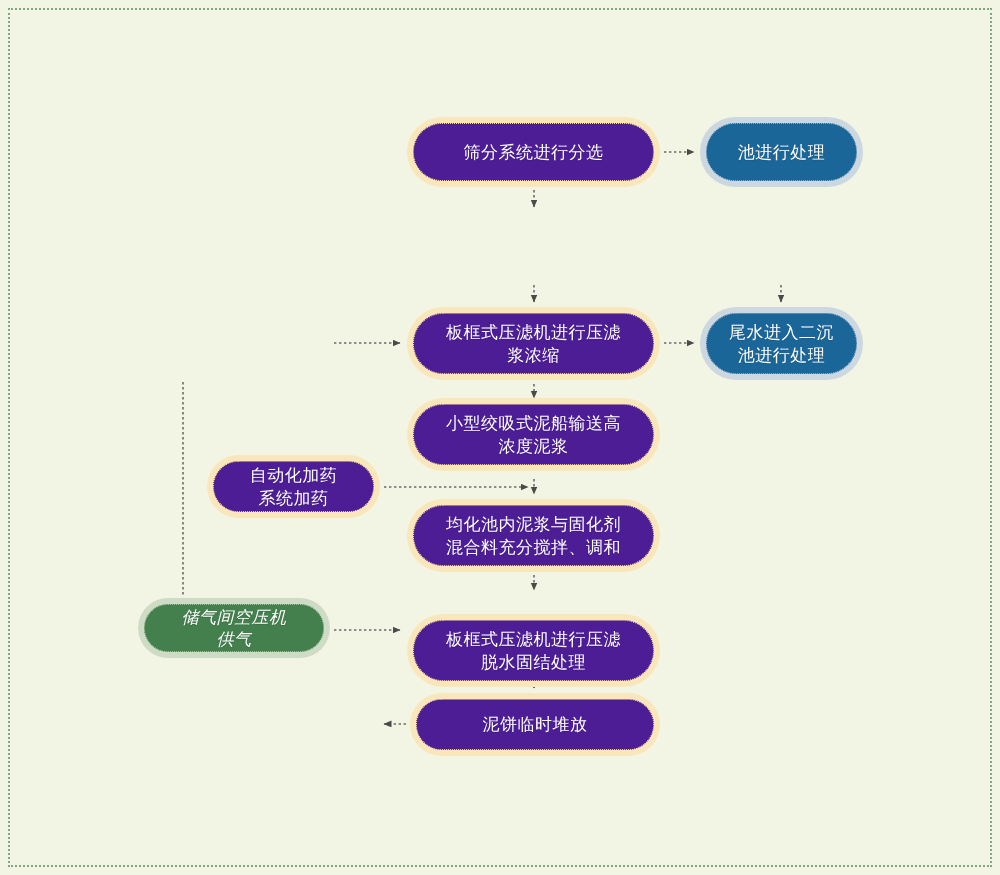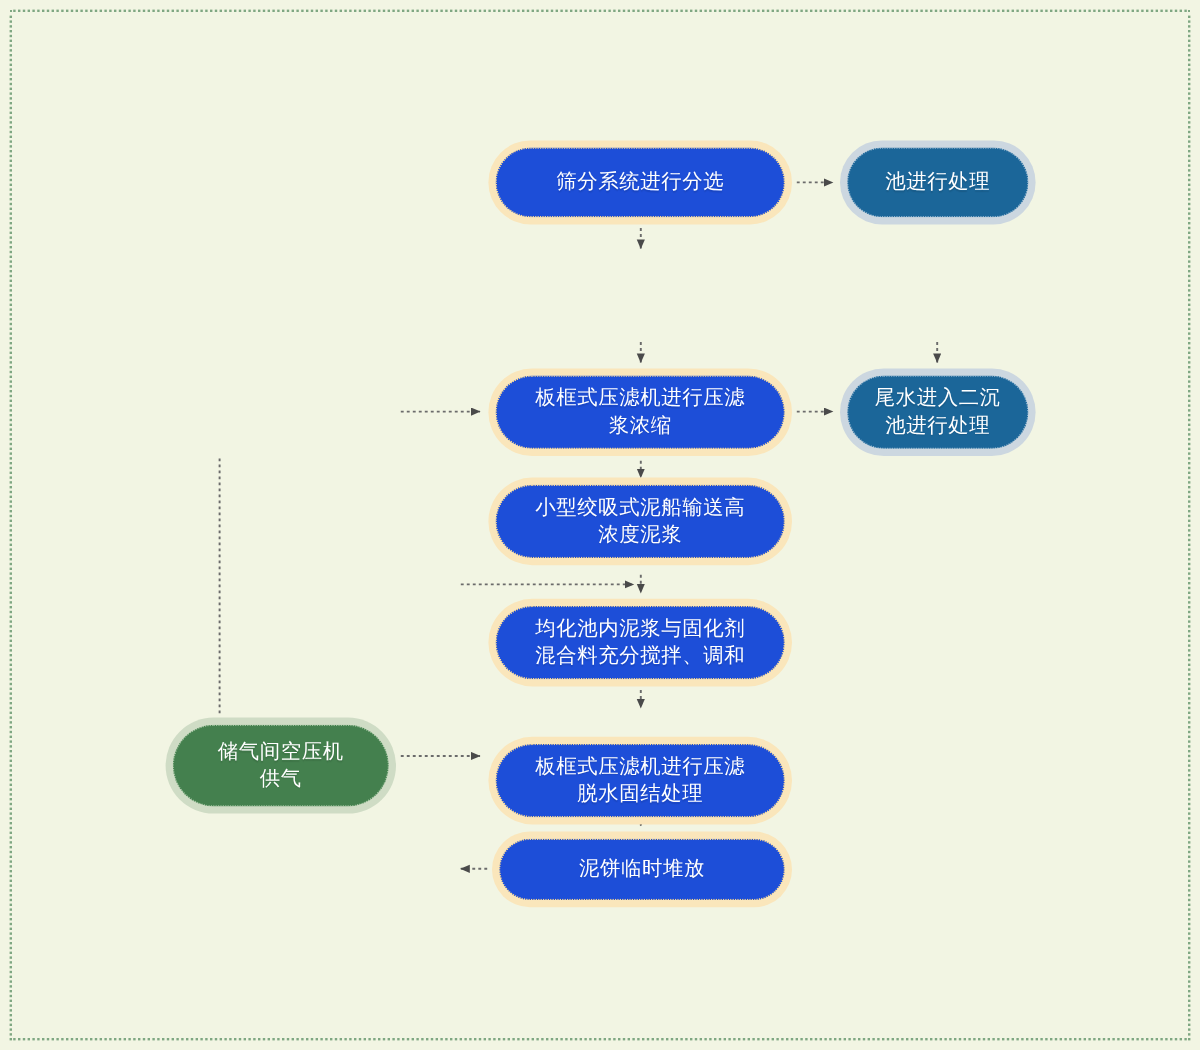--- a/index.html
+++ b/index.html
@@ -63,21 +63,21 @@
     box-sizing: border-box;
     display: flex;
     align-items: center;
     justify-content: center;
     padding: 0 10px;
   }
   .node.orange {
     background: #fae6bb;
   }
   .node.orange .inner {
-    background: #1d4ed8;
+    background: #4c1d95;
     border: 1px dotted #fcd88a;
   }
   .node.blue {
     background: #ccd7e0;
   }
   .node.blue .inner {
     background: #1b6699;
     border: 1px dotted #8fb3cd;
   }
   .node.green {
@@ -163,27 +163,31 @@
   <div class="node blue" style="left:700px;top:307px;width:163px;height:73px;">
     <div class="inner"><span class="label">尾水进入二沉
 池进行处理</span></div>
   </div>
 
   <div class="node orange" style="left:407px;top:398px;width:253px;height:73px;">
     <div class="inner"><span class="label">小型绞吸式泥船输送高
 浓度泥浆</span></div>
   </div>
 
+  <div class="node orange" style="left:207px;top:455px;width:173px;height:63px;">
+    <div class="inner"><span class="label">自动化加药
+系统加药</span></div>
+  </div>
 
   <div class="node orange" style="left:407px;top:499px;width:253px;height:73px;">
     <div class="inner"><span class="label">均化池内泥浆与固化剂
 混合料充分搅拌、调和</span></div>
   </div>
 
-  <div class="node green" style="left:138px;top:598px;width:192px;height:80px;">
+  <div class="node green" style="left:138px;top:598px;width:192px;height:60px;font-style:italic;">
     <div class="inner"><span class="label">储气间空压机
 供气</span></div>
   </div>
 
   <div class="node orange" style="left:407px;top:614px;width:253px;height:73px;">
     <div class="inner"><span class="label">板框式压滤机进行压滤
 脱水固结处理</span></div>
   </div>
 
 

